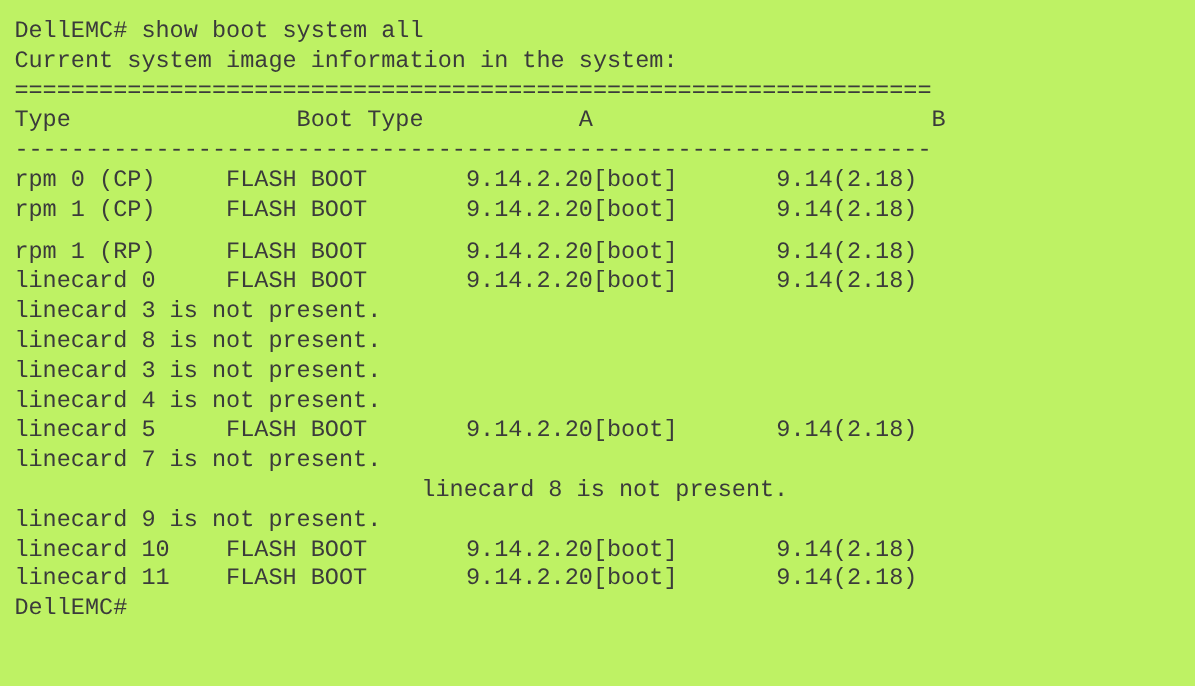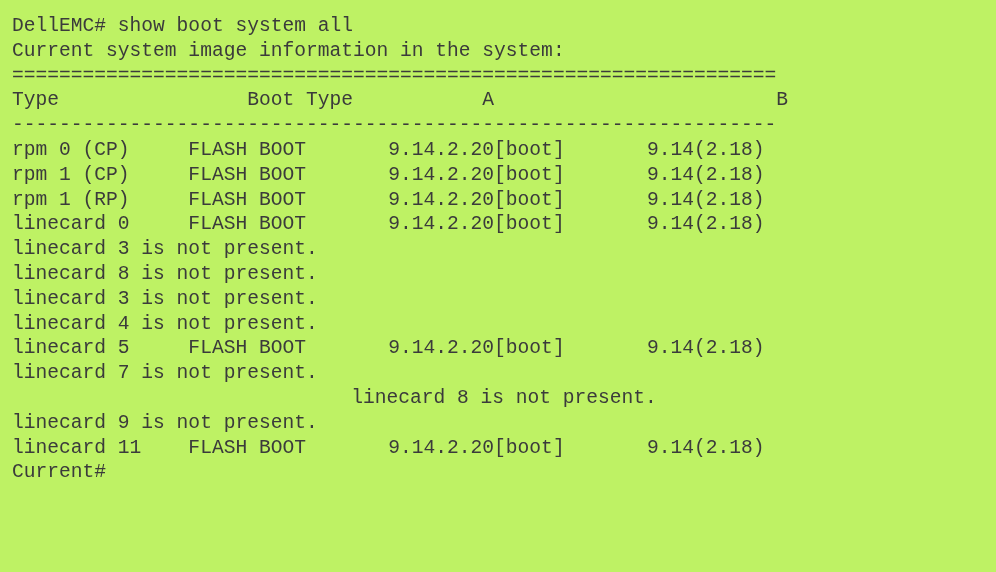--- a/index.html
+++ b/index.html
@@ -47,28 +47,29 @@
 
   <div class="console-line rule-line" style="color: rgb(59, 59, 59);">=================================================================</div>
 
   <div class="console-line" style="color: rgb(59, 59, 59);">Type                Boot Type           A                        B</div>
 
   <div class="console-line rule-line" style="color: rgb(59, 59, 59);">-----------------------------------------------------------------</div>
 
   <div id="rows-container">
       <div class="console-line" style="color: rgb(59, 59, 59);">rpm 0 (CP)     FLASH BOOT       9.14.2.20[boot]       9.14(2.18)</div>
       <div class="console-line" style="color: rgb(59, 59, 59);">rpm 1 (CP)     FLASH BOOT       9.14.2.20[boot]       9.14(2.18)</div>
-      <div class="console-line" style="color: rgb(59, 59, 59);">rpm 1 (RP)     FLASH BOOT       9.14.2.20[boot]       9.14(2.18)</div>
+      <div class="console-line" style="color: rgb(59, 59, 59); margin-top: 10px;">rpm 1 (RP)     FLASH BOOT       9.14.2.20[boot]       9.14(2.18)</div>
       <div class="console-line" style="color: rgb(59, 59, 59);">linecard 0     FLASH BOOT       9.14.2.20[boot]       9.14(2.18)</div>
       <div class="console-line" style="color: rgb(59, 59, 59);">linecard 3 is not present.</div>
       <div class="console-line" style="color: rgb(59, 59, 59);">linecard 8 is not present.</div>
       <div class="console-line" style="color: rgb(59, 59, 59);">linecard 3 is not present.</div>
       <div class="console-line" style="color: rgb(59, 59, 59);">linecard 4 is not present.</div>
       <div class="console-line" style="color: rgb(59, 59, 59);">linecard 5     FLASH BOOT       9.14.2.20[boot]       9.14(2.18)</div>
       <div class="console-line" style="color: rgb(59, 59, 59);">linecard 7 is not present.</div>
       <div class="console-line" style="color: rgb(59, 59, 59); text-align: center;">linecard 8 is not present.</div>
       <div class="console-line" style="color: rgb(59, 59, 59);">linecard 9 is not present.</div>
+      <div class="console-line" style="color: rgb(59, 59, 59);">linecard 10    FLASH BOOT       9.14.2.20[boot]       9.14(2.18)</div>
       <div class="console-line" style="color: rgb(59, 59, 59);">linecard 11    FLASH BOOT       9.14.2.20[boot]       9.14(2.18)</div>
     </div>
 
-  <div class="console-line" style="color: rgb(59, 59, 59);">Current#</div>
+  <div class="console-line" style="color: rgb(59, 59, 59);">DellEMC#</div>
 
 </div>
 
 </body></html>

